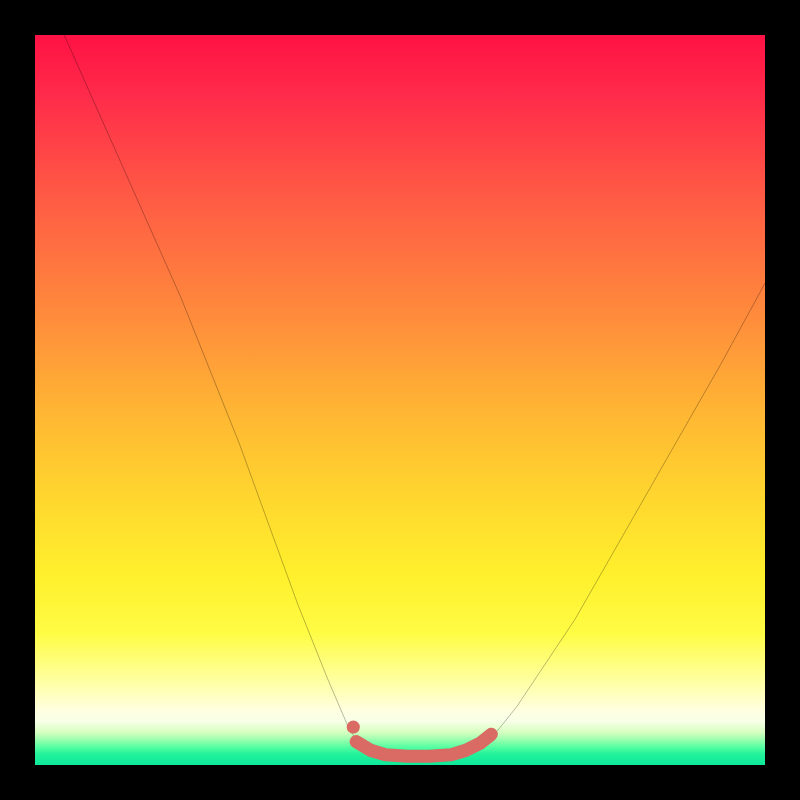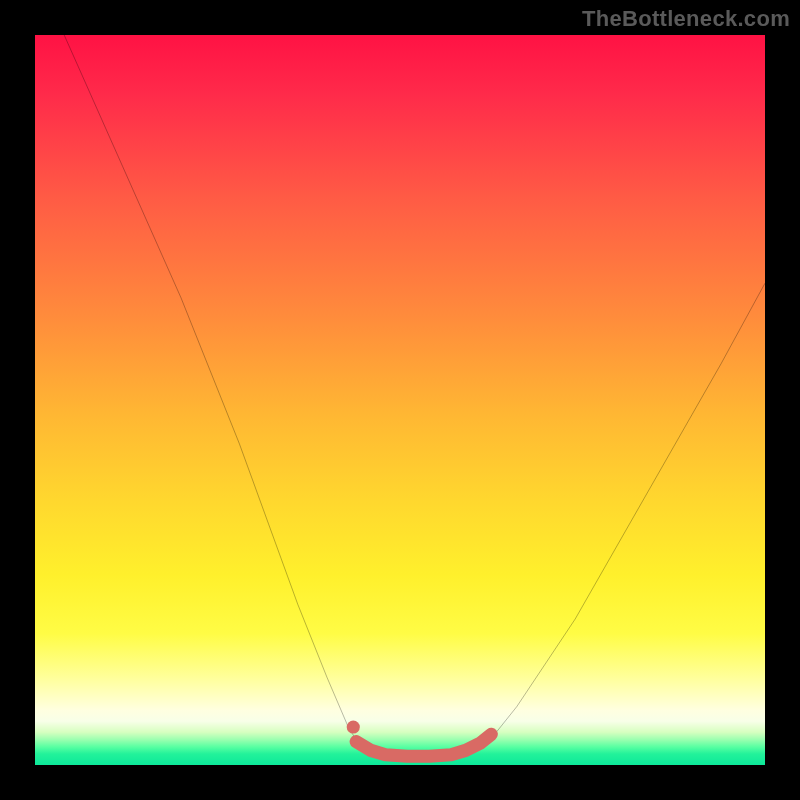--- a/index.html
+++ b/index.html
@@ -62,21 +62,20 @@
     font-weight: 600;
     color: #5a5a5a;
     letter-spacing: 0.3px;
   }
 </style>
 </head>
 <body>
 
 <div class="frame">
 
-  <div class="watermark">TheBottleneck.com</div>
 
   <div class="plot-area">
     <div class="gradient"></div>
 
     <svg class="curves" viewBox="0 0 100 100" preserveAspectRatio="none">
       <g id="svg-series">
           <path d="M4 0 L8 9 L12 18 L16 27 L20 36 L24 46 L28 56 L32 67 L36 78 L40 88 L43 95 L45 98 L45 98 L48 99 L51 99 L54 99 L57 99 L60 98 L62 97 L62 97 L66 92 L70 86 L74 80 L78 73 L82 66 L86 59 L90 52 L94 45 L100 34" fill="none" stroke="#000" stroke-width="0.28" vector-effect="non-scaling-stroke"></path>
         </g>
       <g id="svg-highlight">
           <path d="M44 96.8 L46 98 L48 98.6 L51 98.8 L54 98.8 L57 98.6 L59 98 L61 97 L62.5 95.8" fill="none" stroke="#d96a64" stroke-width="1.8" stroke-linecap="round" stroke-linejoin="round"></path>

